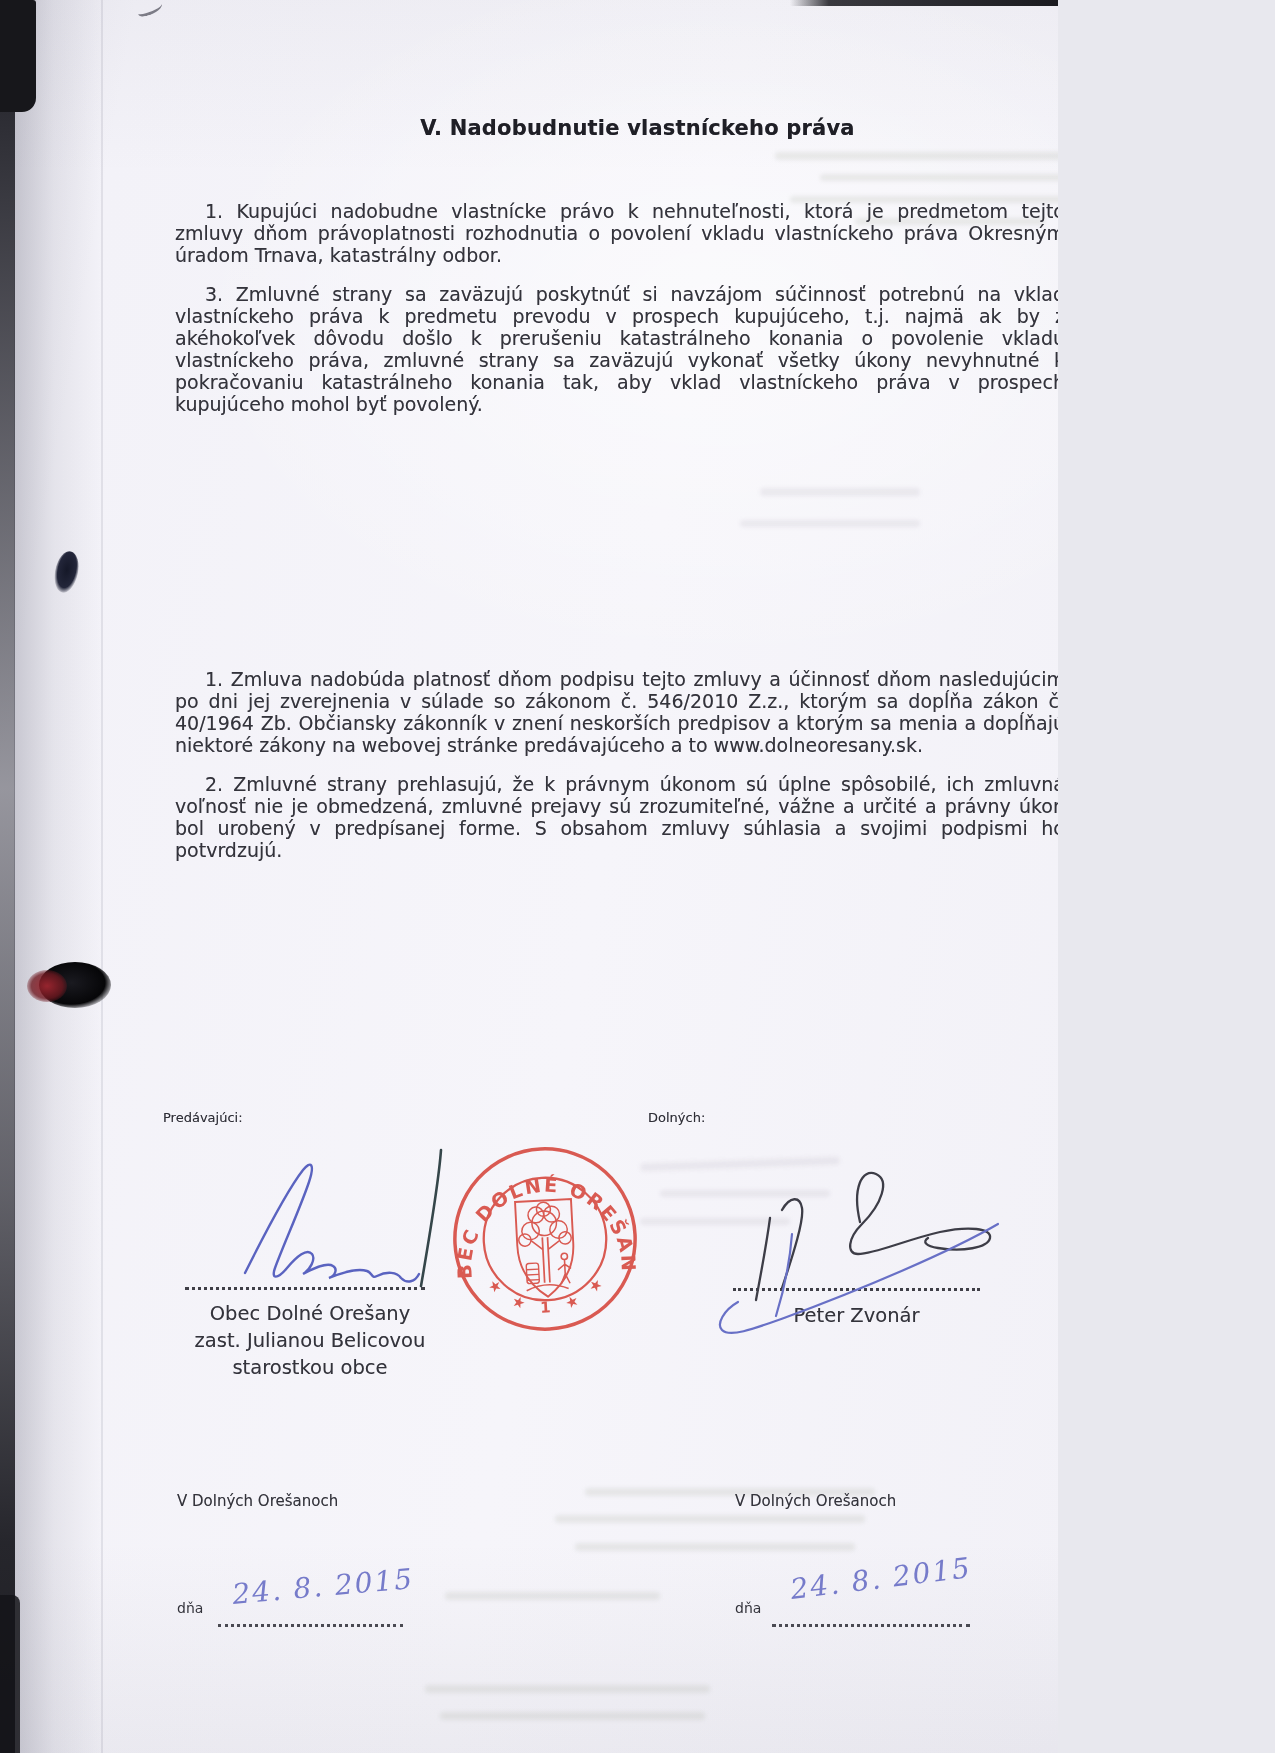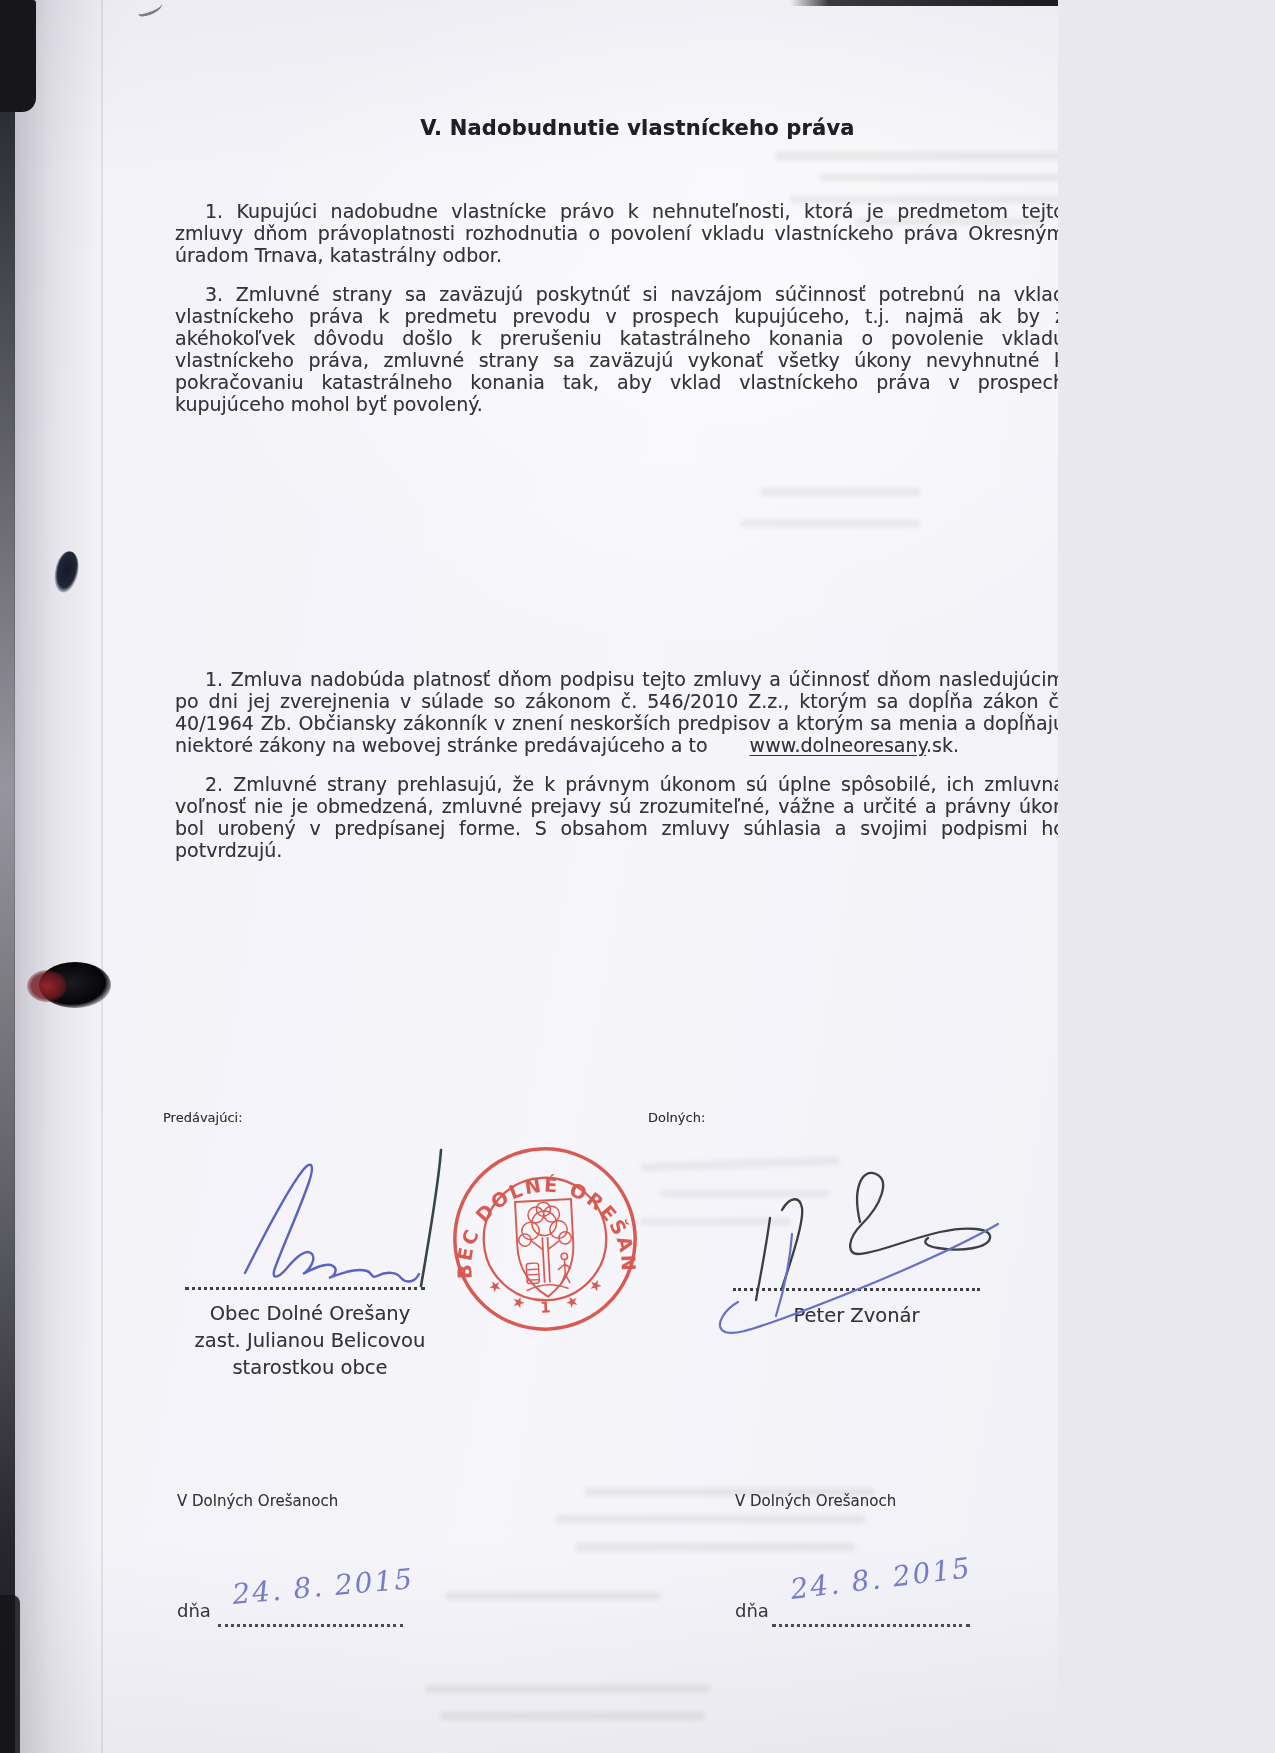--- a/index.html
+++ b/index.html
@@ -38,32 +38,32 @@
     background:radial-gradient(ellipse at 50% 50%, rgba(158,38,48,.95) 0%, rgba(110,24,32,.8) 55%, rgba(110,24,32,0) 80%);}
   .bleed{position:absolute;background:rgba(141,150,130,.15);filter:blur(2.2px);border-radius:4px;}
   .bleed.v{background:rgba(150,142,155,.13);}
   
   .sec-heading{position:absolute;left:0;width:1275px;text-align:center;
     font-size:21px;font-weight:bold;color:#1f1f26;letter-spacing:.2px;
     text-shadow:0 0 .6px rgba(20,20,30,.55);}
   .bodyblock{position:absolute;left:175px;width:890px;font-size:19px;line-height:22px;
     text-align:justify;color:#33333b;text-shadow:0 0 .5px rgba(30,30,40,.35);}
   .bodyblock p{margin:0 0 17px 0;text-indent:30px;}
-  .doclink{text-decoration:underline;text-underline-offset:3px;margin-left:36px;}
+  .doclink{text-underline-offset:3px;}
   
   .party-label{position:absolute;font-size:13px;color:#2e2e36;text-shadow:0 0 .5px rgba(30,30,40,.35);}
   .dotline{position:absolute;height:0;border-bottom:3px dotted #3f3f47;}
   .name-block{position:absolute;text-align:center;font-size:19.5px;line-height:27px;color:#33333b;
     text-shadow:0 0 .5px rgba(30,30,40,.3);}
   .sig-svg{position:absolute;z-index:6;}
   .stamp-wrap{position:absolute;left:440px;top:1133px;width:210px;height:212px;z-index:5;
     transform:rotate(-3deg);opacity:.88;}
   
   .place-label{position:absolute;font-size:15px;color:#33333b;text-shadow:0 0 .5px rgba(30,30,40,.3);}
-  .date-label{position:absolute;font-size:18px;color:#33333b;text-align:right;}
+  .date-label{position:absolute;font-size:14px;color:#33333b;text-align:right;}
   .handwrite{position:absolute;font-family:"DejaVu Serif","Liberation Serif",serif;
     font-style:italic;font-size:28px;letter-spacing:2px;color:#767bca;z-index:7;}
 </style>
 </head>
 <body>
 
 <div id="scan">
 
   <div class="left-shadow"></div>
   <div class="fold-line"></div>

